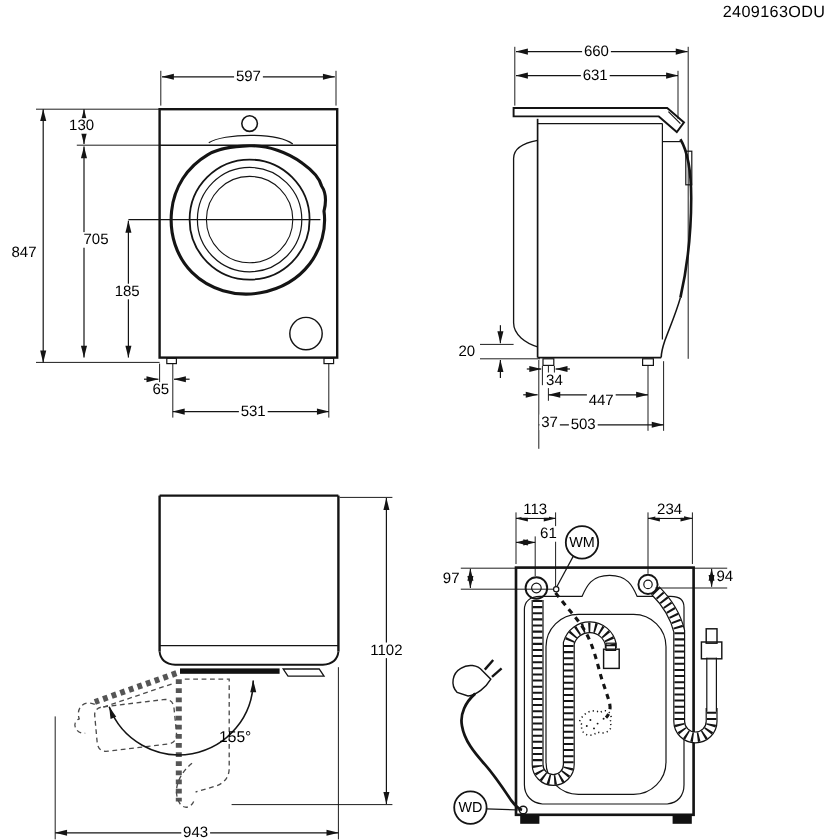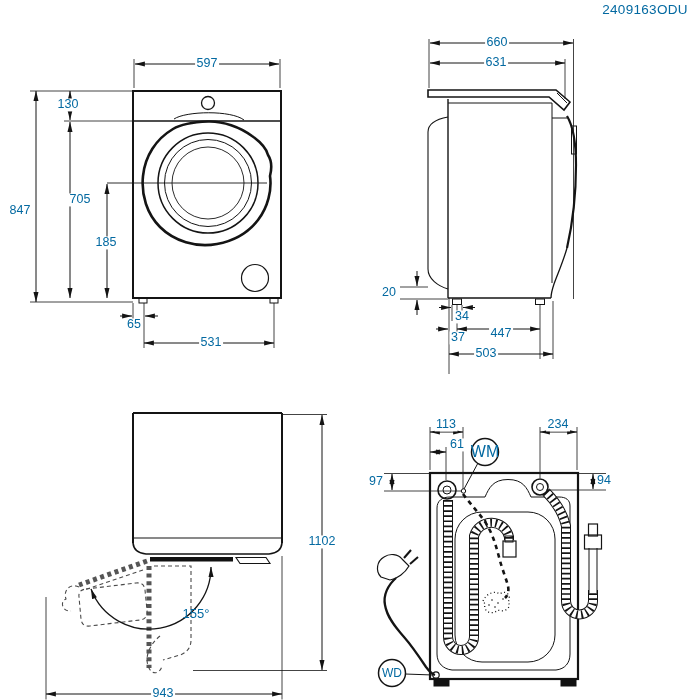--- a/index.html
+++ b/index.html
@@ -1,20 +1,20 @@
 <!DOCTYPE html>
 <html><head>
 <meta charset="utf-8">
 <style>
   html,body{margin:0;padding:0;background:#fff;}
   #canvas{position:relative;width:700px;height:700px;background:#fff;overflow:hidden;
           font-family:"Liberation Sans", sans-serif;color:#111;}
   svg{position:absolute;left:0;top:0;}
   .lbl{position:absolute;transform:translate(-50%,-50%);font-size:12.5px;line-height:1.05;
-       background:#fff;padding:0 1.5px;white-space:nowrap;color:#0369a1;}
+       background:#fff;padding:0 1.5px;white-space:nowrap;color:#000000;}
   .nobg{background:transparent;padding:0;}
   .code{font-size:13.5px;letter-spacing:.3px;}
   .ln{stroke:#141414;fill:none;}
   .w2{stroke-width:2;} .w22{stroke-width:2.2;} .w16{stroke-width:1.6;} .w13{stroke-width:1.3;}
   .w1{stroke-width:1;} .w08{stroke-width:0.8;}
   .dim{stroke:#141414;stroke-width:1;fill:none;marker-start:url(#arr);marker-end:url(#arr);}
   .dimE{stroke:#141414;stroke-width:1;fill:none;marker-end:url(#arr);}
   .ghost{stroke:#4a4a4a;stroke-width:1.1;fill:none;stroke-dasharray:4 3;}
   .ghostThick{stroke:#555;stroke-width:5;fill:none;stroke-dasharray:4 3.6;}
 </style>
@@ -223,28 +223,28 @@
 <span class="lbl" style="left:68px;top:200px;margin-left:12px;">705</span>
 <span class="lbl" style="left:106px;top:243px;">185</span>
 <span class="lbl" style="left:134px;top:325px;">65</span>
 <span class="lbl" style="left:211px;top:343px;">531</span>
 
 <span class="lbl" style="left:497px;top:43px;">660</span>
 <span class="lbl" style="left:496px;top:63px;">631</span>
 <span class="lbl" style="left:389px;top:292.5px;">20</span>
 <span class="lbl" style="left:462px;top:316.5px;">34</span>
 <span class="lbl" style="left:501px;top:334px;">447</span>
-<span class="lbl" style="left:458px;top:338px;">37</span>
+<span class="lbl" style="left:458px;top:352px;">37</span>
 <span class="lbl" style="left:486px;top:354px;text-align:center;">503</span>
 
 <span class="lbl" style="left:322px;top:542px;">1102</span>
 <span class="lbl" style="left:163px;top:694px;">943</span>
 <span class="lbl nobg" style="left:196px;top:593.5px;font-size:13px;margin-top:20px;">155°</span>
 
 <span class="lbl" style="left:446px;top:424.5px;">113</span>
 <span class="lbl" style="left:437px;top:444.5px;margin-left:20px;">61</span>
 <span class="lbl" style="left:558px;top:424.5px;">234</span>
 <span class="lbl" style="left:376px;top:482px;">97</span>
 <span class="lbl" style="left:604px;top:481px;">94</span>
-<span class="lbl nobg" style="left:485px;top:452px;font-size:16px;">WM</span>
+<span class="lbl nobg" style="left:485px;top:452px;font-size:12px;">WM</span>
 <span class="lbl nobg" style="left:392px;top:673px;font-size:12px;">WD</span>
 
 </div>
 
 </body></html>

